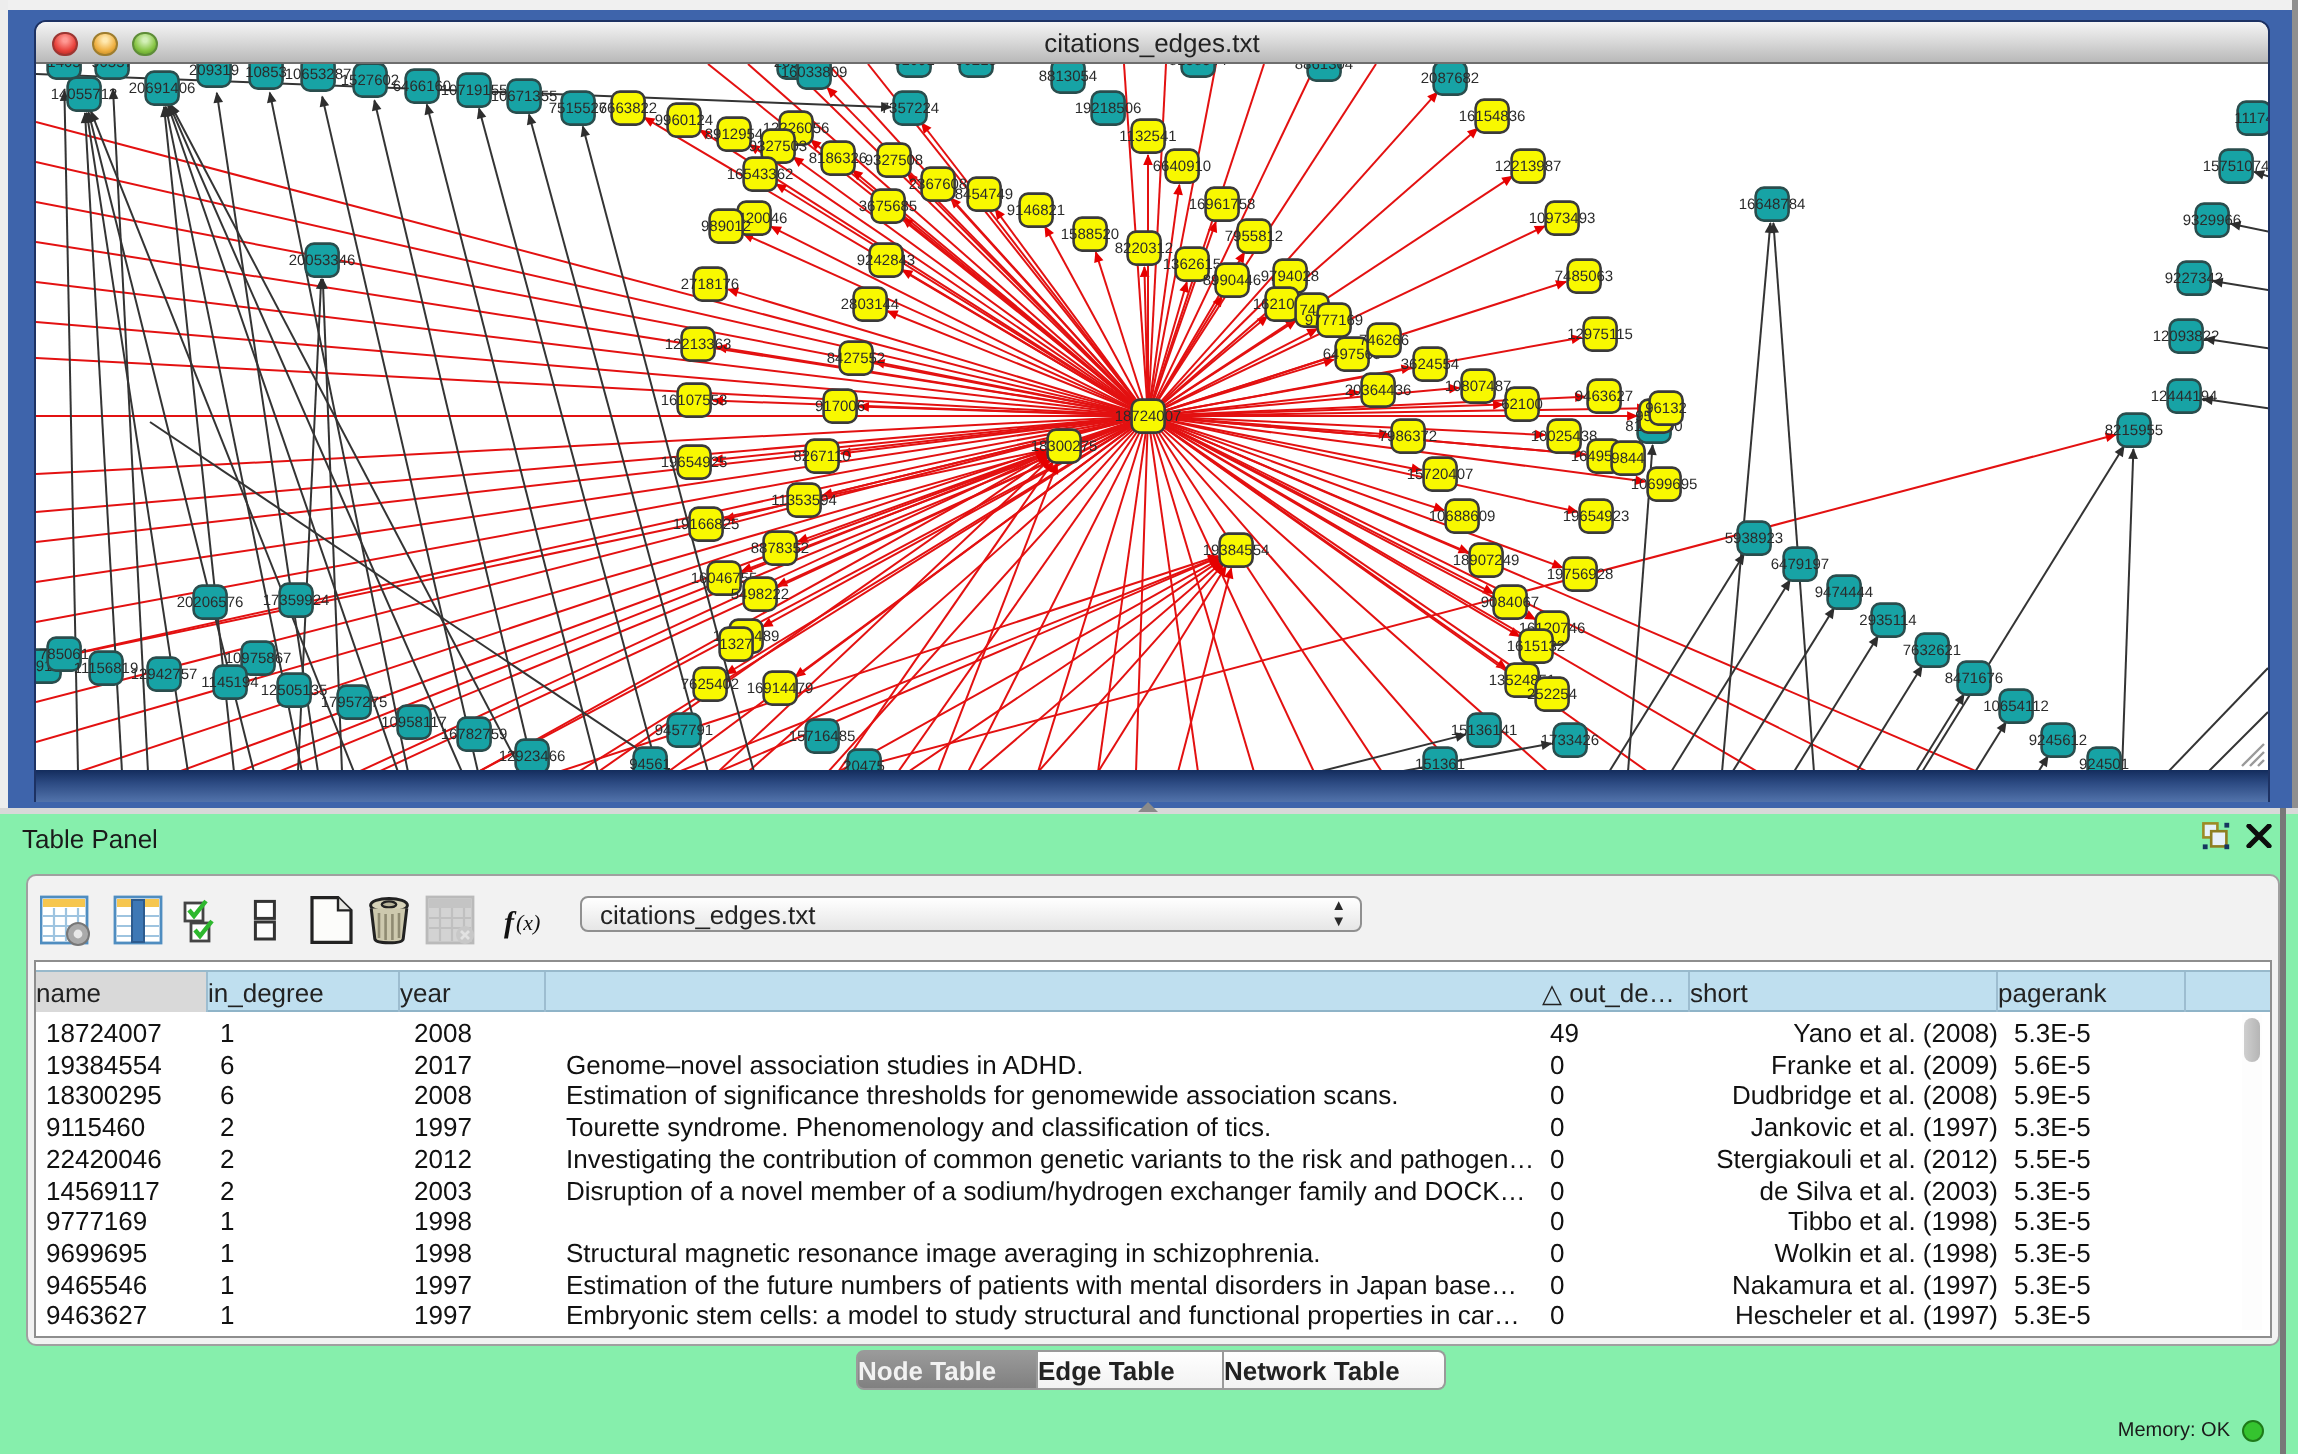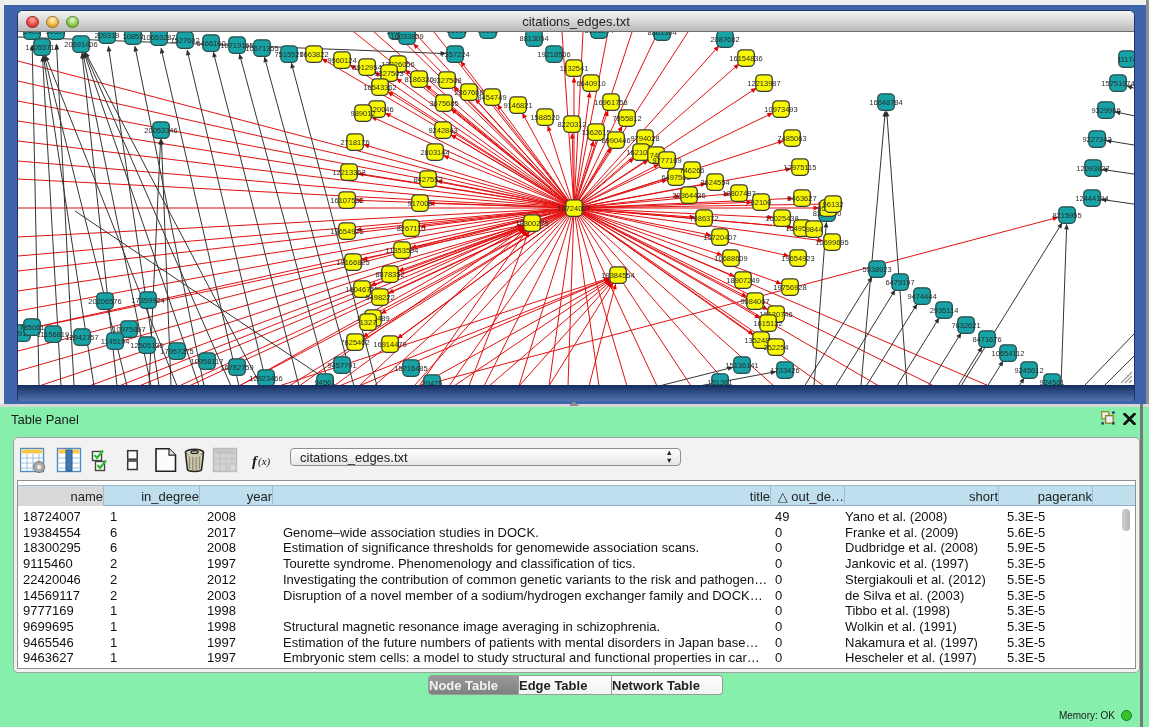--- a/index.html
+++ b/index.html
@@ -14,30 +14,30 @@
 #wtitle{position:absolute;left:0;top:3px;width:100%;text-align:center;font-size:13px;color:#222}
 #gcontent{position:absolute;left:0;top:21px;width:1116px;height:353px;background:#fff;overflow:hidden}
 #bband{position:absolute;left:0;top:374px;width:1116px;height:16px;background:linear-gradient(#132c5c,#2c4a82 40%,#5273ab)}
 #panel{position:absolute;left:0;top:404px;width:1149px;height:414px;background:#86efac}
 #ptitle{position:absolute;left:11px;top:8px;font-size:13px;color:#1a1a1a}
 #inner{position:absolute;left:13px;top:33px;width:1127px;height:236px;background:#f2f2f2;border:1px solid #a0a0a0;border-radius:5px}
 #ddown{position:absolute;left:276px;top:10px;width:391px;height:18px;border:1px solid #909090;border-radius:4px;background:linear-gradient(#ffffff,#e6e6e6);font-size:13px;color:#222;padding:1px 0 0 9px}
 #spin{position:absolute;right:7px;top:0px;font-size:7.5px;color:#2a2a2a;line-height:8px;text-align:center}
 #tbl{position:absolute;left:3px;top:42px;width:1119px;height:189px;background:#fff;border:1px solid #8e8e8e}
 #thead{position:absolute;left:0;top:4px;width:1117px;height:21px;background:#bfdfef;border-top:1px solid #98b9cb;border-bottom:1px solid #8fb4c8}
-.hc{position:absolute;top:0;height:21px;font-size:13px;color:#222;text-align:right;padding-top:3px;border-right:1px solid #9dbdd0}
+.hc{position:absolute;top:0;height:21px;font-size:13px;color:#222;text-align:left;padding-top:3px;border-right:1px solid #9dbdd0}
 #tbody{position:absolute;left:0;top:25px;width:1117px;height:160px;background:#fff;overflow:hidden}
 .trow{position:absolute;left:0;width:1117px;height:16px;font-size:13px;color:#111;white-space:nowrap}
 .trow span{position:absolute;top:0;display:block;overflow:hidden}
 .c1{left:5px;width:80px}
 .c2{left:92px;width:90px}
 .c3{left:189px;width:70px}
 .c4{left:265px;width:485px}
 .c5{left:757px;width:68px}
-.c6{left:827px;width:154px;text-align:left}
+.c6{left:827px;width:154px;text-align:right}
 .c7{left:989px;width:95px}
 #vscroll{position:absolute;left:1103px;top:26px;width:10px;height:158px;background:#fdfdfd}
 #vthumb{position:absolute;left:1px;top:2px;width:8px;height:22px;background:linear-gradient(90deg,#cfcfcf,#b5b5b5);border-radius:4px}
 #tabs{position:absolute;left:414px;top:237px;height:20px;font-size:13px;font-weight:bold}
 .tab{position:absolute;top:0;height:20px;padding-top:2px;text-align:left;border:1px solid #9a9a9a}
 #tab1{left:0;width:91px;background:linear-gradient(#9a9a9a,#808080);color:#f2f2f2;border-radius:4px 0 0 4px}
 #tab2{left:91px;width:93px;background:linear-gradient(#ffffff,#f2f2f2);color:#222;border-left:none}
 #tab3{left:184px;width:111px;background:linear-gradient(#ffffff,#f2f2f2);color:#222;border-left:none;border-radius:0 4px 4px 0}
 #mem{position:absolute;right:34px;top:306px;font-size:10px;color:#1a1a1a}
 #memdot{position:absolute;left:1121px;top:306px;width:11px;height:11px;border-radius:50%;background:#35c32f;border:1.5px solid #1f7a1a}
@@ -613,39 +613,38 @@
 
   <text x="232" y="19" font-family="Liberation Serif,serif" font-style="italic" font-weight="bold" font-size="15" fill="#111">f</text>
   <text x="238" y="18" font-family="Liberation Serif,serif" font-style="italic" font-size="11" fill="#111">(x)</text>
 </svg></div>
   <div id="ddown">citations_edges.txt<span id="spin">▲<br>▼</span></div>
   <div id="tbl">
    <div id="thead">
      <span class="hc" style="left:0;width:86px;background:#d9d9d9">name</span>
      <span class="hc" style="left:86px;width:96px">in_degree</span>
      <span class="hc" style="left:182px;width:73px">year</span>
-     <span class="hc" style="left:255px;width:498px">title</span>
      <span class="hc" style="left:753px;width:74px">△ out_de…</span>
      <span class="hc" style="left:827px;width:154px">short</span>
      <span class="hc" style="left:981px;width:94px">pagerank</span>
    </div>
    <div id="tbody">
 <div class="trow" style="top:3px">
               <span class="c1">18724007</span>
               <span class="c2">1</span>
               <span class="c3">2008</span>
               <span class="c5">49</span>
               <span class="c6">Yano et al. (2008)</span>
               <span class="c7">5.3E-5</span>
             </div>
 <div class="trow" style="top:19px">
               <span class="c1">19384554</span>
               <span class="c2">6</span>
               <span class="c3">2017</span>
-              <span class="c4">Genome–wide association studies in DOCK.</span>
+              <span class="c4">Genome–novel association studies in ADHD.</span>
               <span class="c5">0</span>
               <span class="c6">Franke et al. (2009)</span>
               <span class="c7">5.6E-5</span>
             </div>
 <div class="trow" style="top:34px">
               <span class="c1">18300295</span>
               <span class="c2">6</span>
               <span class="c3">2008</span>
               <span class="c4">Estimation of significance thresholds for genomewide association scans.</span>
               <span class="c5">0</span>
@@ -686,21 +685,21 @@
               <span class="c5">0</span>
               <span class="c6">Tibbo et al. (1998)</span>
               <span class="c7">5.3E-5</span>
             </div>
 <div class="trow" style="top:113px">
               <span class="c1">9699695</span>
               <span class="c2">1</span>
               <span class="c3">1998</span>
               <span class="c4">Structural magnetic resonance image averaging in schizophrenia.</span>
               <span class="c5">0</span>
-              <span class="c6">Wolkin et al. (1991)</span>
+              <span class="c6">Wolkin et al. (1998)</span>
               <span class="c7">5.3E-5</span>
             </div>
 <div class="trow" style="top:129px">
               <span class="c1">9465546</span>
               <span class="c2">1</span>
               <span class="c3">1997</span>
               <span class="c4">Estimation of the future numbers of patients with mental disorders in Japan base…</span>
               <span class="c5">0</span>
               <span class="c6">Nakamura et al. (1997)</span>
               <span class="c7">5.3E-5</span>

